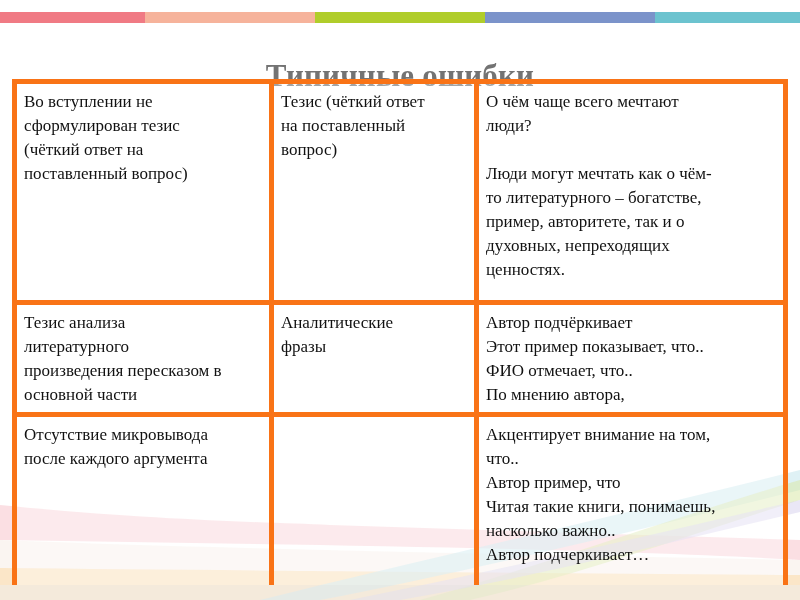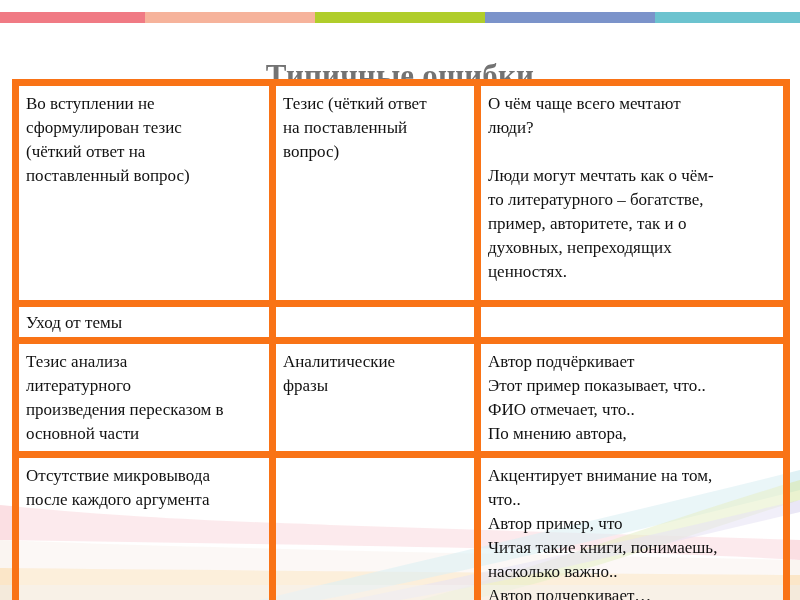--- a/index.html
+++ b/index.html
@@ -16,21 +16,21 @@
       font-family: "Liberation Serif", serif; font-weight: bold; font-size: 31px;
       color: #737373; letter-spacing: 0.2px; line-height: 36px; margin-top: 16px;
     }
 
     table.grid {
       position: absolute; top: 79px; left: 12px; width: 771px;
       border-collapse: collapse; table-layout: fixed;
       font-family: "Liberation Serif", serif; font-size: 17px; line-height: 24px; color: #111;
     }
     table.grid td {
-      border: 7px solid #f97316; vertical-align: top; padding: 6px 7px 5px 7px;
+      border: 5px solid #f97316; vertical-align: top; padding: 6px 7px 5px 7px;
       background: rgba(255,255,255,0.35);
     }
     table.grid tr.last td { border-bottom: none; }
     td.it { }
     .line { display: block; white-space: nowrap; }
     .gap { display: block; height: 24px; }
   </style>
 </head>
 <body>
 
@@ -77,27 +77,20 @@
       <span class="line">О чём чаще всего мечтают</span>
       <span class="line">люди?</span>
       <span class="gap"></span>
       <span class="line">Люди могут мечтать как о чём-</span>
       <span class="line">то литературного – богатстве,</span>
       <span class="line">пример, авторитете, так и о</span>
       <span class="line">духовных, непреходящих</span>
       <span class="line">ценностях.</span>
     </td>
   </tr>
-  <tr style="height:32px">
-    <td style="padding-top:4px;padding-bottom:2px;">
-      <span class="line">Уход от темы</span>
-    </td>
-    <td></td>
-    <td class="it"></td>
-  </tr>
   <tr style="height:104px">
     <td>
       <span class="line">Тезис анализа</span>
       <span class="line">литературного</span>
       <span class="line">произведения пересказом в</span>
       <span class="line">основной части</span>
     </td>
     <td>
       <span class="line">Аналитические</span>
       <span class="line">фразы</span>

